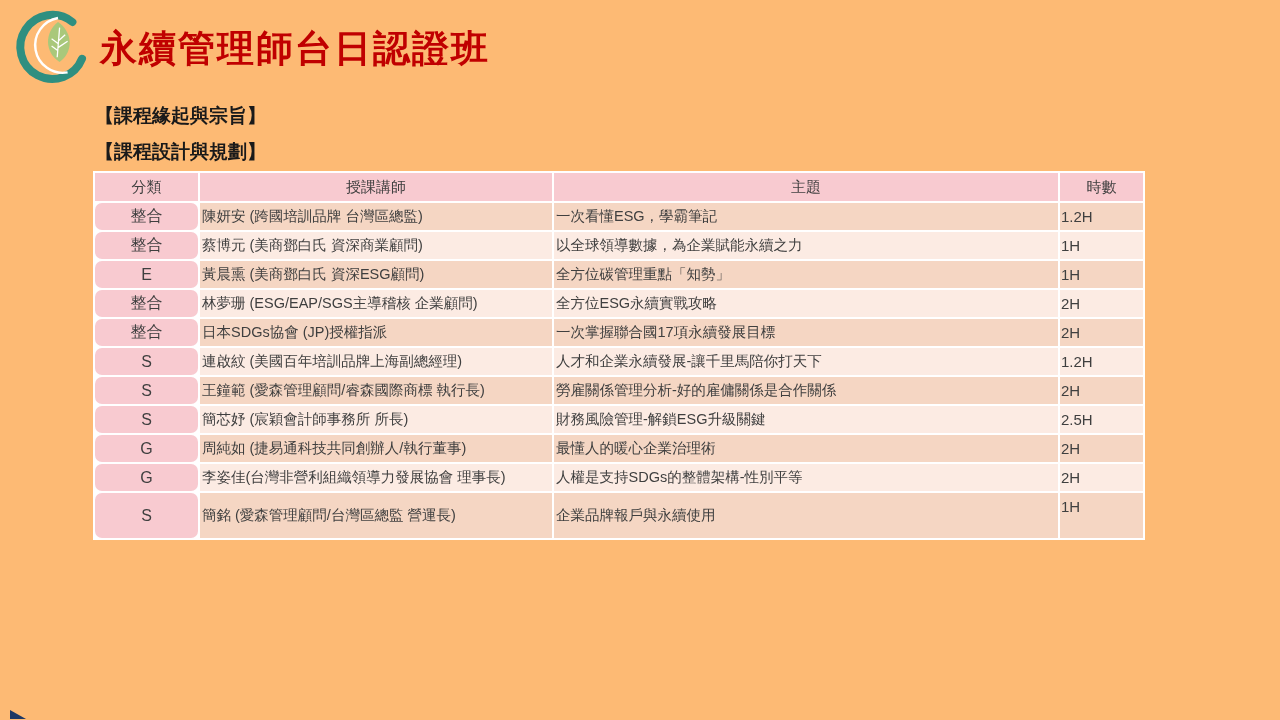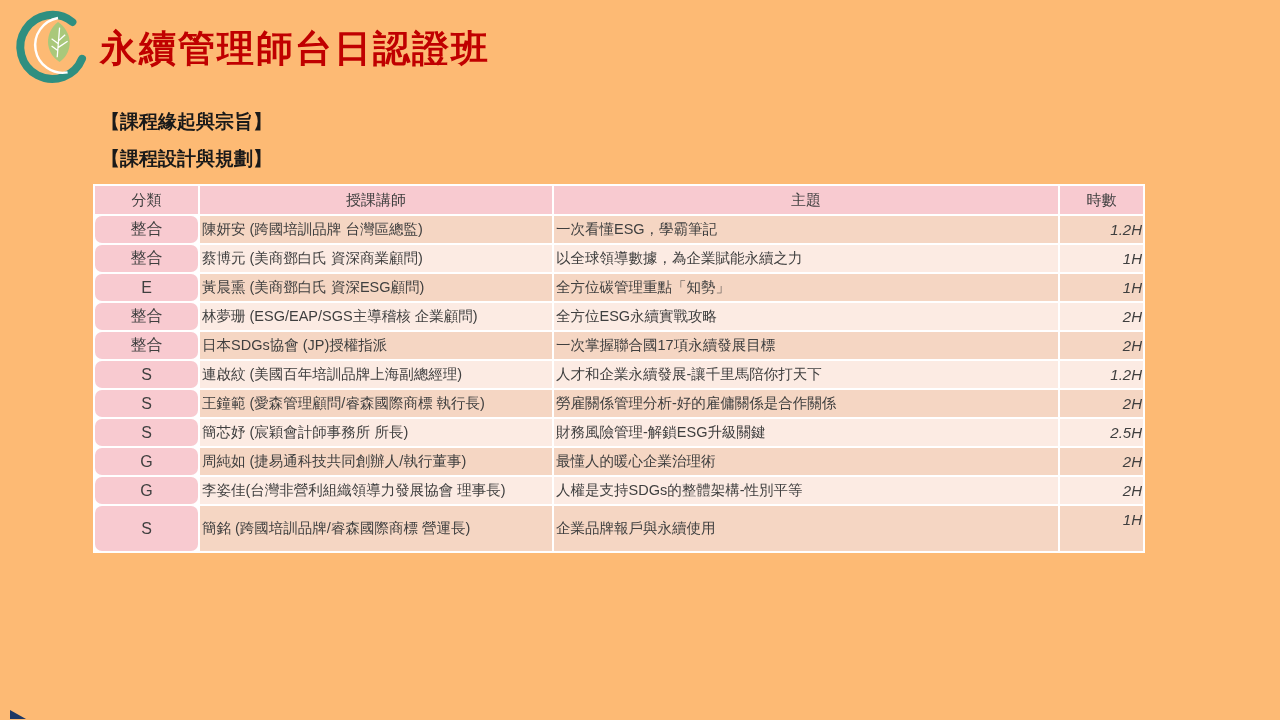--- a/index.html
+++ b/index.html
@@ -12,21 +12,21 @@
   .logo { position:absolute; top:5px; left:10px; width:80px; height:90px; }
   .page-title {
     position:absolute; top:24px; left:100px;
     font-size:37px; font-weight:bold; color:#c00000;
     letter-spacing:2px; white-space:nowrap;
   }
   
   .content { position:absolute; top:97px; left:88px; width:1106px; }
   .section-heading {
     font-size:19px; font-weight:bold; color:#1a1a1a;
-    margin:13px; line-height:24px;
+    margin:7px; line-height:24px;
   }
   .body-text {
     font-size:18.5px; color:#333333; line-height:26px;
     margin:1px 0 0 0; text-align:justify;
   }
   .mt { margin-top:12px; }
   .mt-lg { margin-top:17px; }
   
   table.course-table {
     margin:7px 0 0 5px; border-collapse:separate; border-spacing:2px;
@@ -34,21 +34,21 @@
   }
   .course-table th {
     background:#f8cad0; color:#3f3f3f; font-weight:normal;
     font-size:15px; height:26px; text-align:center;
   }
   .course-table td { height:25px; color:#3f3f3f; font-size:14.5px; vertical-align:middle; }
   .course-table td.col-0 { background:#f8cad0; text-align:center; font-size:16px;border-radius:7px; }
   .course-table tr.row-odd  td.col-1, .course-table tr.row-odd  td.col-2, .course-table tr.row-odd  td.col-3 { background:#f5d6c3; }
   .course-table tr.row-even td.col-1, .course-table tr.row-even td.col-2, .course-table tr.row-even td.col-3 { background:#fcebe3; }
   .course-table td.col-1, .course-table td.col-2 { padding-left:2px; text-align:left; }
-  .course-table td.col-3 { text-align:right; font-size:15px;font-style:italic; }
+  .course-table td.col-3 { text-align:left; font-size:15px; }
   .course-table tr.last-row td { height:39px; }
   .course-table tr.last-row td.col-3 { vertical-align:top; padding-top:5px; }
   
   .corner-accent {
     position:absolute; left:10px; bottom:1px;
     width:0; height:0;
     border-bottom:9px solid #1f3864; border-right:16px solid transparent;
   }
 </style>
 </head>
@@ -144,21 +144,21 @@
             <td class="col-3">2H</td>
           </tr>
           <tr class="row-even">
             <td class="col-0">G</td>
             <td class="col-1">李姿佳(台灣非營利組織領導力發展協會 理事長)</td>
             <td class="col-2">人權是支持SDGs的整體架構-性別平等</td>
             <td class="col-3">2H</td>
           </tr>
           <tr class="row-odd last-row">
             <td class="col-0">S</td>
-            <td class="col-1">簡銘 (跨國培訓品牌/睿森國際商標 營運長)</td>
+            <td class="col-1">簡銘 (愛森管理顧問/台灣區總監 營運長)</td>
             <td class="col-2">企業品牌報戶與永續使用</td>
             <td class="col-3">1H</td>
           </tr>
         </tbody>
     </table>
 
 
   </div>
 
   <div class="corner-accent"></div>

